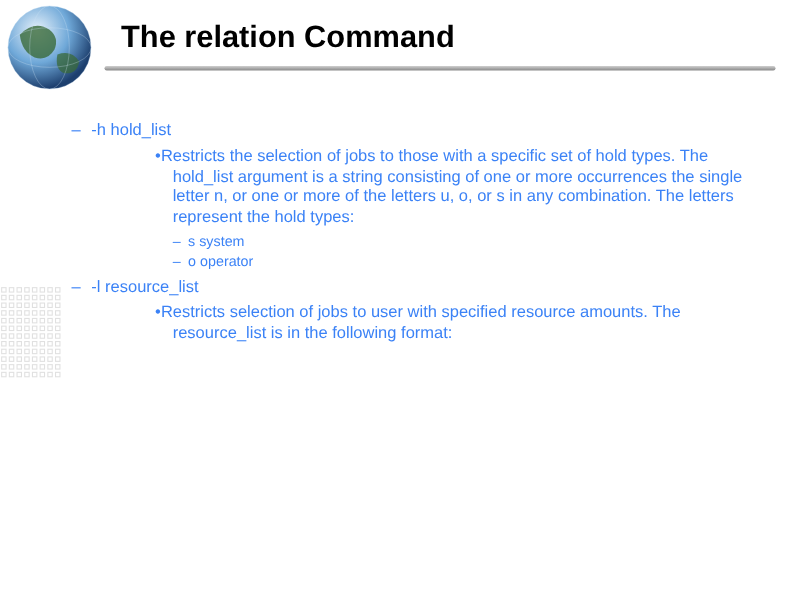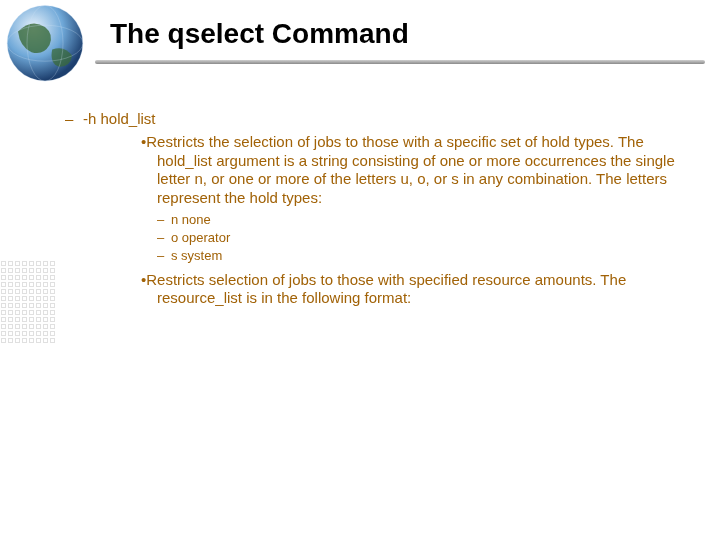--- a/index.html
+++ b/index.html
@@ -49,21 +49,21 @@
     width: 5px; height: 5px;
     border: 1px solid #c8c8c8;
     margin: 1px;
   }
   .content {
     position: absolute;
     top: 110px;
     left: 65px;
     right: 30px;
     font-size: 15px;
-    color: #a16207;
+    color: #3b82f6;
     line-height: 1.25;
   }
   .lvl1-item { margin-bottom: 4px; }
   .lvl1-item .dash { display: inline-block; width: 18px; }
   .lvl2 { margin-left: 38px; margin-top: 4px; }
   .lvl2-text { display: inline; }
   .lvl2-block { padding-left: 54px; text-indent: -16px; }
   .lvl3 { margin-left: 92px; margin-top: 4px; margin-bottom: 6px; font-size: 13px; }
   .lvl3-item { margin-bottom: 2px; }
   .lvl3-item .dash { display: inline-block; width: 14px; }
@@ -84,21 +84,21 @@
     </defs>
     <circle cx="50" cy="48" r="42" fill="url(#g1)"></circle>
     <path d="M20 35 Q35 20 50 30 Q60 38 55 50 Q48 62 35 58 Q22 52 20 35 Z" fill="#3a6a3a" opacity="0.8"></path>
     <path d="M58 55 Q72 50 80 62 Q78 75 65 74 Q55 70 58 55 Z" fill="#3a6a3a" opacity="0.75"></path>
     <ellipse cx="50" cy="48" rx="42" ry="42" fill="none" stroke="#cfe3f5" stroke-width="0.6" opacity="0.5"></ellipse>
     <ellipse cx="50" cy="48" rx="42" ry="20" fill="none" stroke="#cfe3f5" stroke-width="0.6" opacity="0.5"></ellipse>
     <ellipse cx="50" cy="48" rx="20" ry="42" fill="none" stroke="#cfe3f5" stroke-width="0.6" opacity="0.5"></ellipse>
   </svg>
 </div>
 
-<div class="title-bar">The qselect Command</div>
+<div class="title-bar">The relation Command</div>
 <div class="rule"></div>
 
 <div class="grid-deco">
   <div class="row">
       <div class="cell"></div>
       <div class="cell"></div>
       <div class="cell"></div>
       <div class="cell"></div>
       <div class="cell"></div>
       <div class="cell"></div>
@@ -221,24 +221,26 @@
 
   <div class="lvl1-item">
     <span class="dash">–</span><span>-h hold_list</span>
   </div>
   <div class="lvl2">
     <div class="lvl2-block">
       <span class="bullet">•</span><span class="lvl2-text">Restricts the selection of jobs to those with a specific set of hold types. The hold_list argument is a string consisting of one or more occurrences the single letter n, or one or more of the letters u, o, or s in any combination. The letters represent the hold types:</span>
     </div>
   </div>
   <div class="lvl3">
-    <div class="lvl3-item"><span class="dash">–</span><span>n none</span></div>
+    <div class="lvl3-item"><span class="dash">–</span><span>s system</span></div>
     <div class="lvl3-item"><span class="dash">–</span><span>o operator</span></div>
-    <div class="lvl3-item"><span class="dash">–</span><span>s system</span></div>
-  </div>
-
+  </div>
+
+  <div class="lvl1-item">
+    <span class="dash">–</span><span>-l resource_list</span>
+  </div>
   <div class="lvl2">
     <div class="lvl2-block">
-      <span class="bullet">•</span><span class="lvl2-text">Restricts selection of jobs to those with specified resource amounts. The resource_list is in the following format:</span>
+      <span class="bullet">•</span><span class="lvl2-text">Restricts selection of jobs to user with specified resource amounts. The resource_list is in the following format:</span>
     </div>
   </div>
 
 </div>
 
 </body></html>

